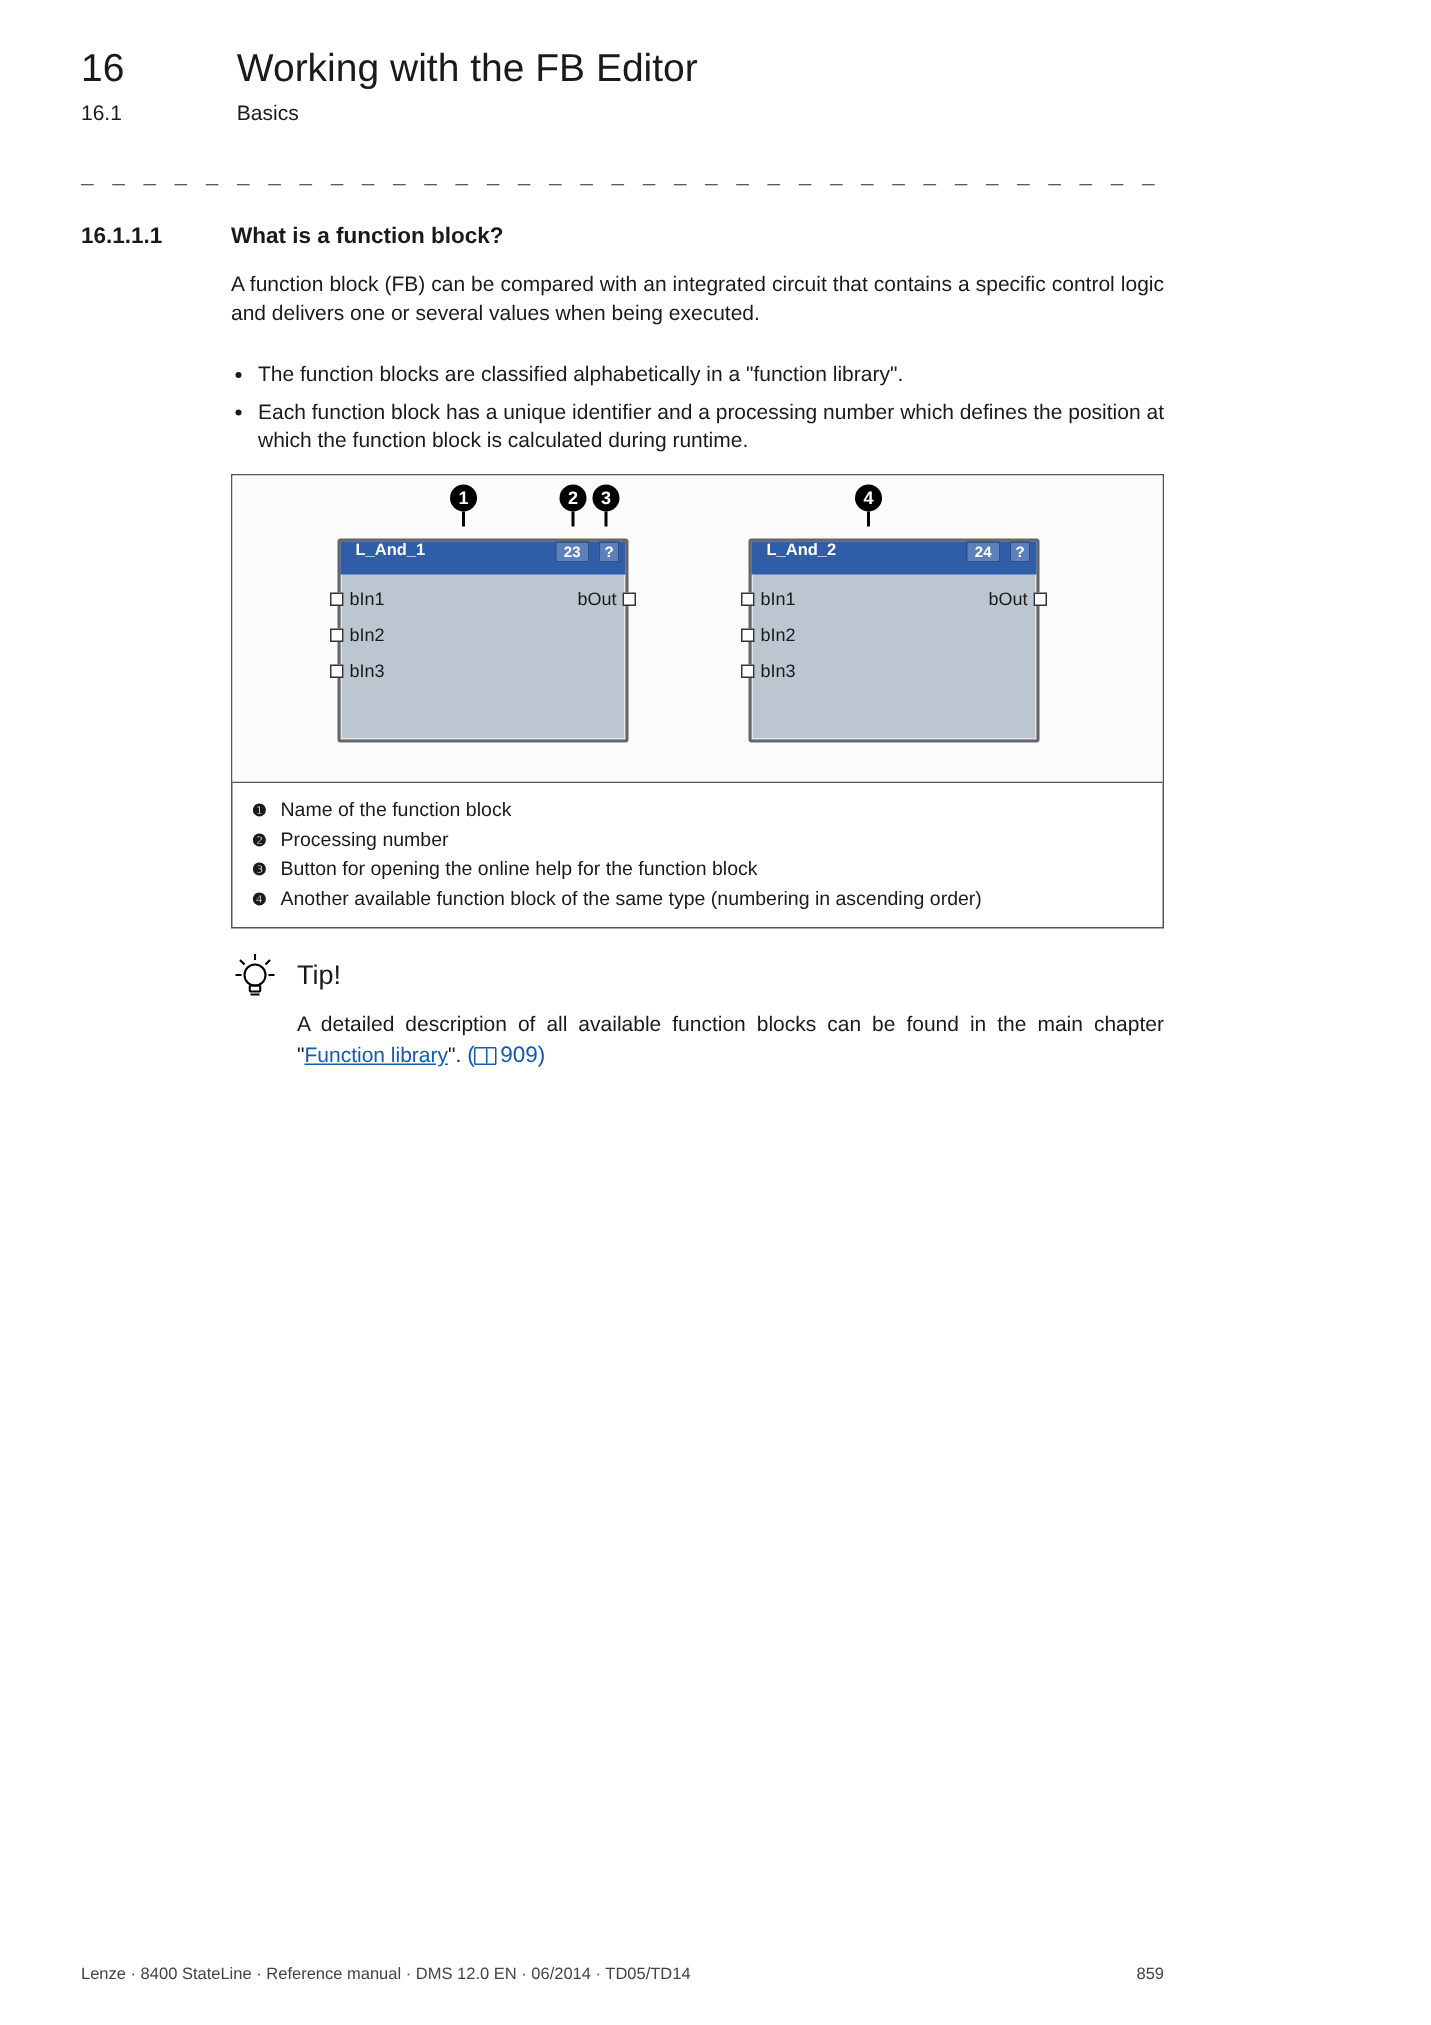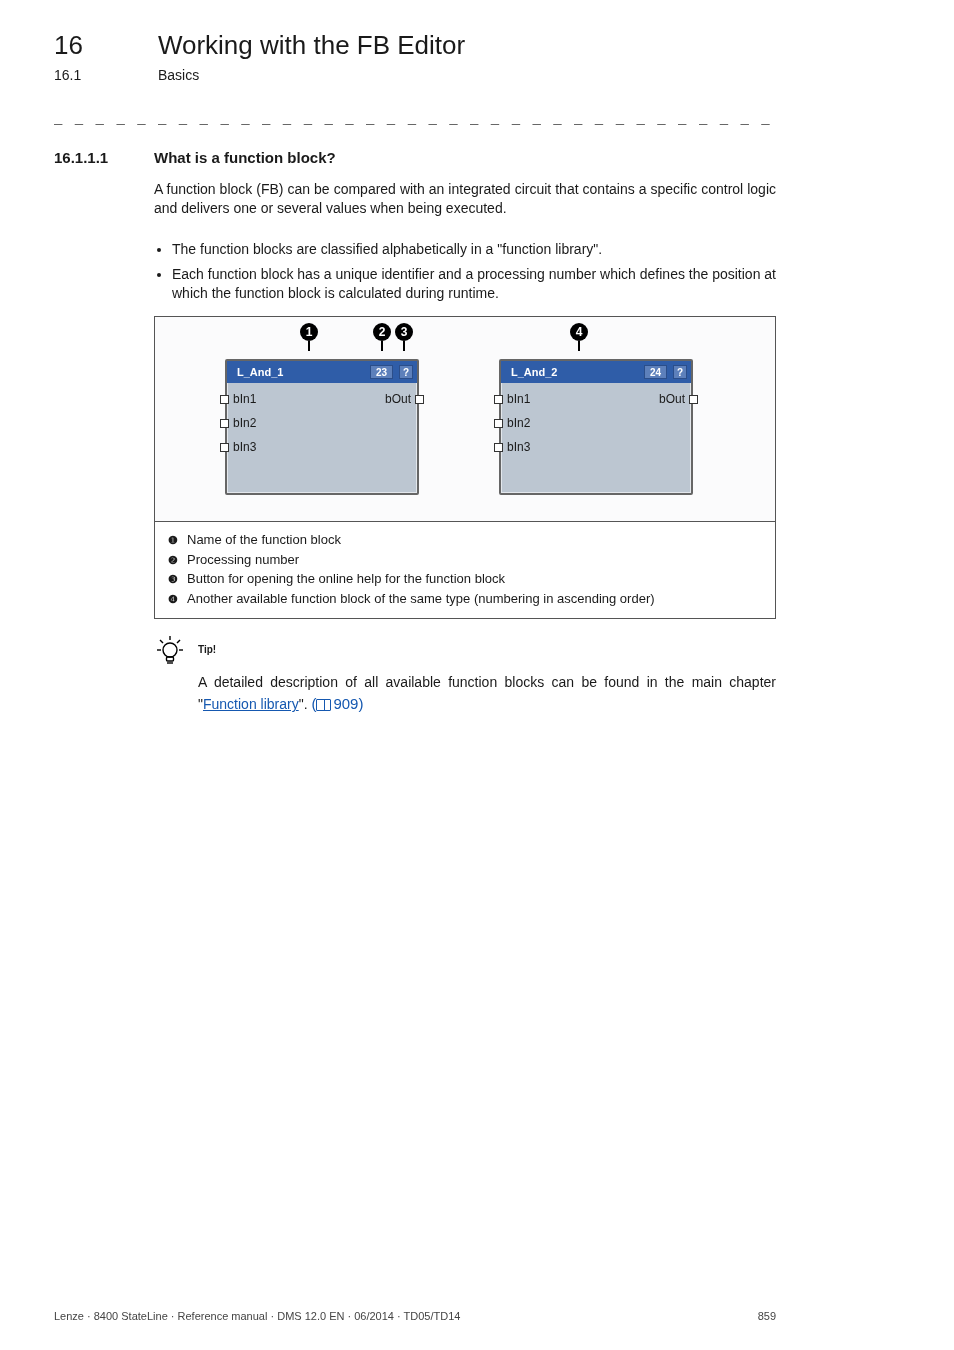--- a/index.html
+++ b/index.html
@@ -112,21 +112,21 @@
     box-shadow: inset 0 0 0 1px #e3e7ec;
     position: relative;
   }
   .fb-header {
     height: 22px;
     background: #2f5da8;
     color: #fff;
     font-size: 11px;
     font-weight: 600;
     display: flex;
-    align-items: center;
+    align-items: flex-start;
     padding: 0 4px 0 10px;
     gap: 6px;
   }
   .fb-header .name { flex: 0 0 auto; }
   .spacer { flex: 1; }
   .numbox {
     background: #5d80bb;
     border: 1px solid #2b4e8a;
     color: #fff;
     font-size: 10px;
@@ -228,21 +228,21 @@
   .fig-caption-line .fignum { flex: 0 0 auto; }
 
   
   .tip-block {
     margin-left: 100px;
     margin-top: 16px;
     display: flex;
     align-items: flex-start;
     gap: 12px;
   }
-  .tip-label { font-weight: 700; font-size: 10px; line-height: 30px; }
+  .tip-label { font-weight: 400; font-size: 18px; line-height: 30px; }
   .tip-text {
     margin-left: 144px;
     margin-top: 6px;
     font-size: 14px;
     line-height: 1.4;
     text-align: justify;
   }
   .link {
     color: #1558b0;
     text-decoration: underline;

